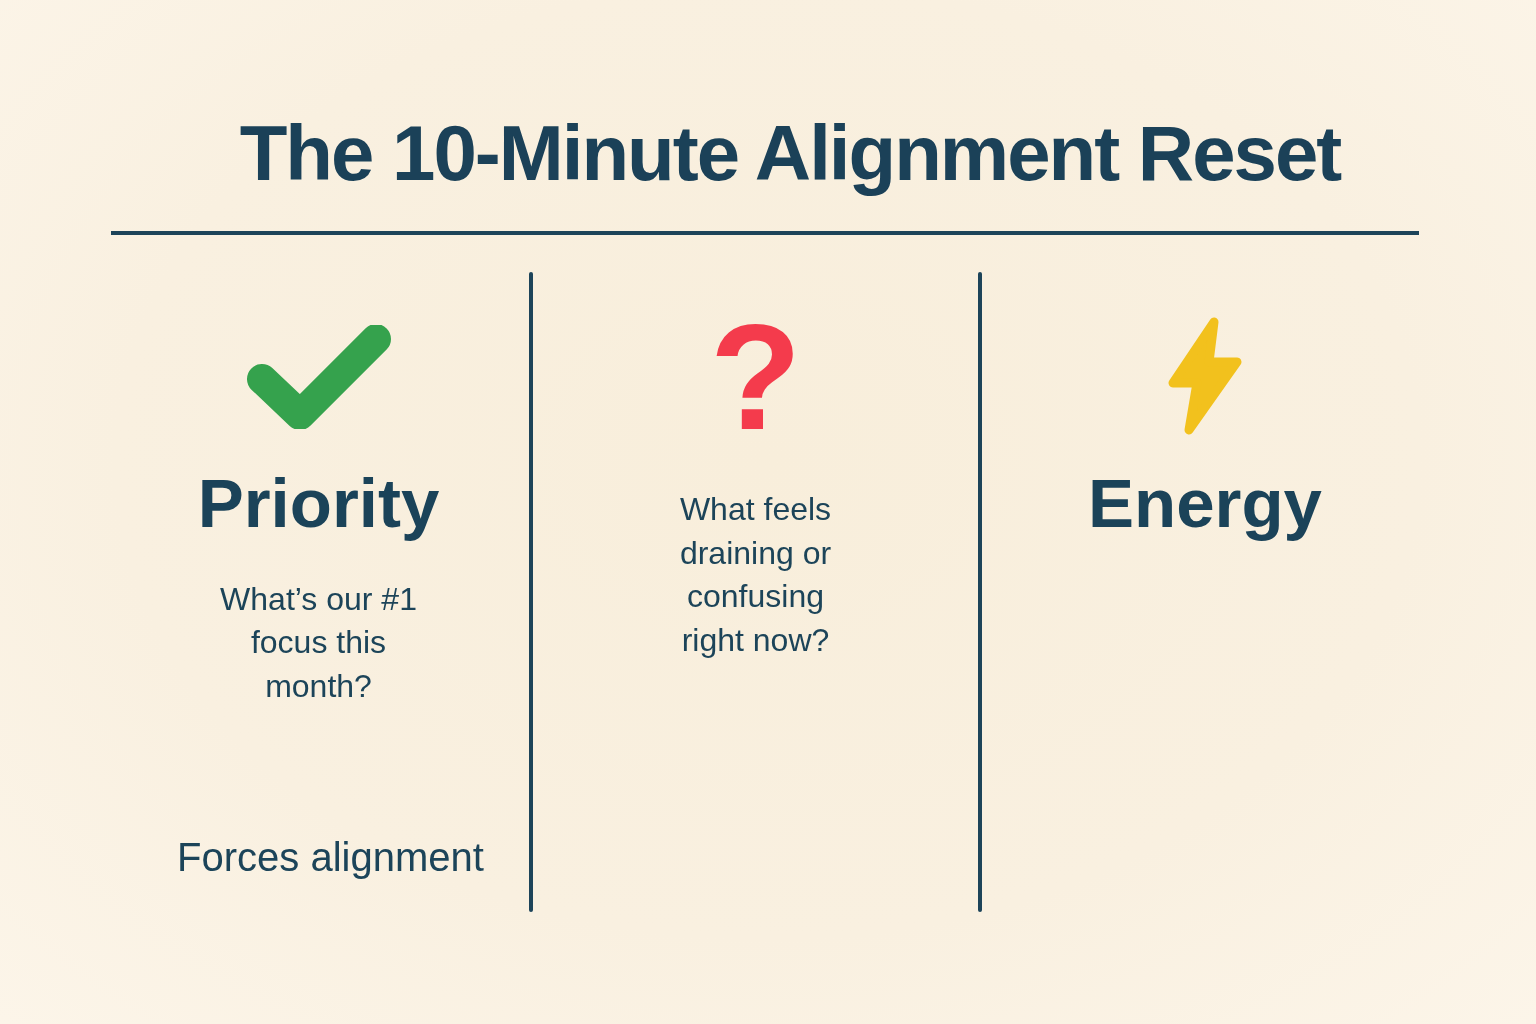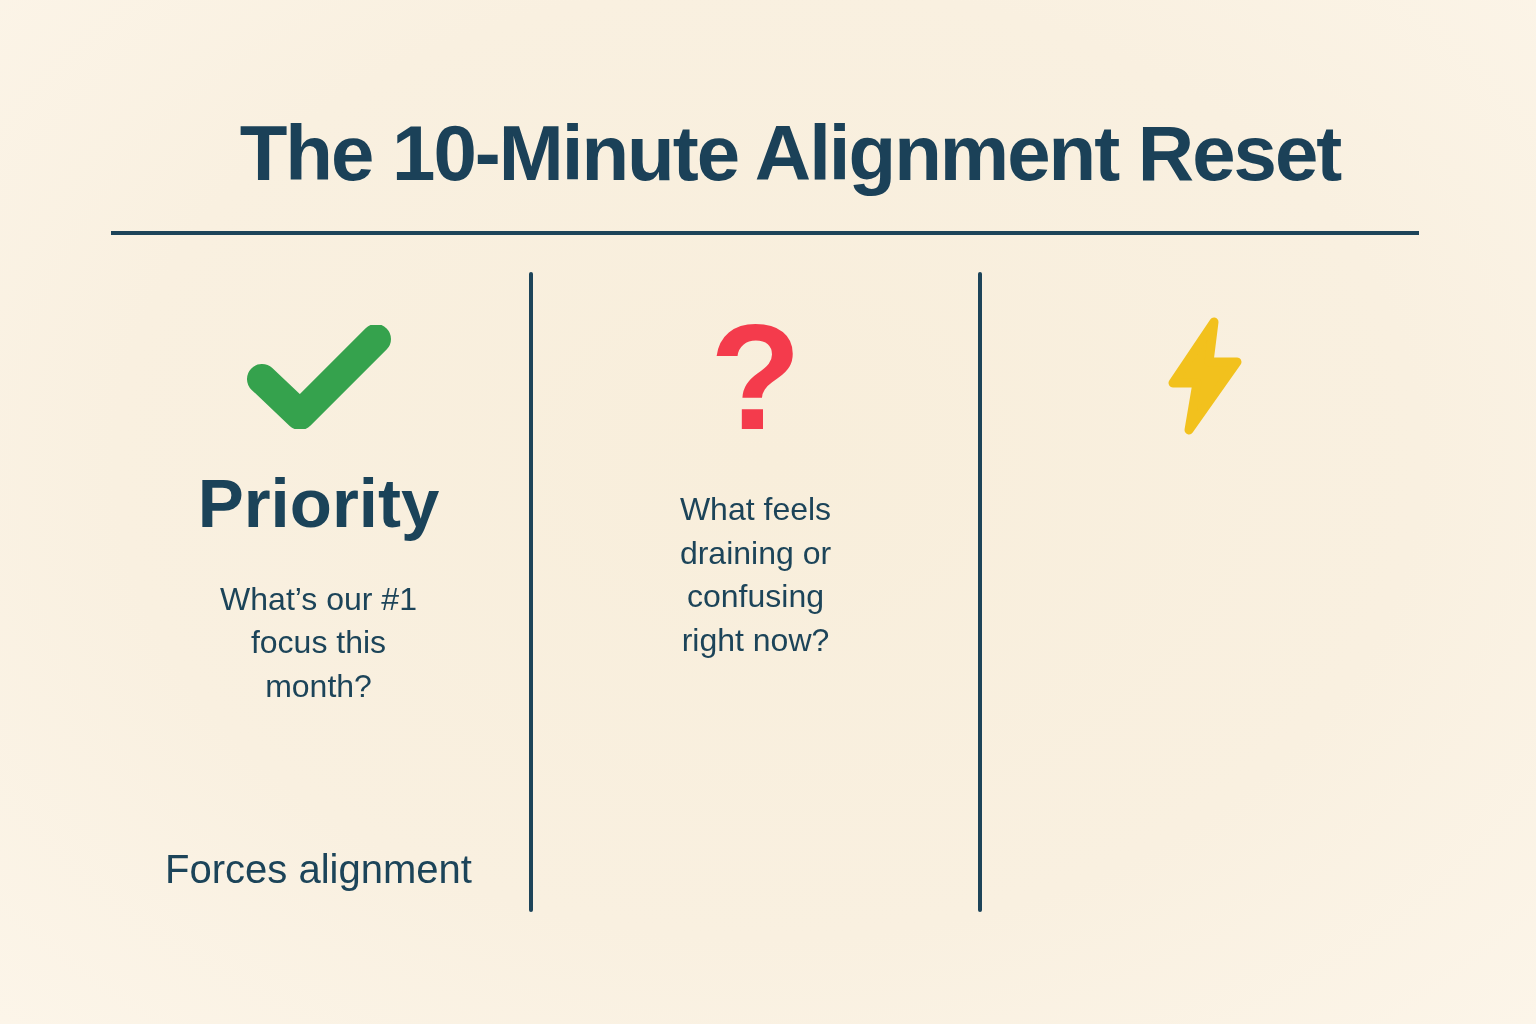--- a/index.html
+++ b/index.html
@@ -48,21 +48,21 @@
     color: #1b4359;
   }
   .question {
     margin: 36px 0 0 0;
     font-size: 32px; line-height: 1.36;
     white-space: pre-line;
     color: #1c4459;
   }
   .footer {
     position: absolute; bottom: 20px; left: 0; width: 100%;
-    margin: 0; font-size: 40px;
+    margin: 12px; font-size: 40px;
     color: #1c4459;
   }
 </style>
 </head>
 <body>
 
 <div>
 
   <h1 class="title">The 10-Minute Alignment Reset</h1>
   <div class="title-rule"></div>
@@ -95,16 +95,17 @@
     </section>
 
     <div class="divider"></div>
 
     <section class="column col-3">
       <div class="icon-wrap">
         <svg width="86" height="120" viewBox="0 0 86 120" aria-hidden="true">
           <polygon points="52,5 11,66 35,66 27,113 75,45 47,45" fill="#f2c11d" stroke="#f2c11d" stroke-width="9" stroke-linejoin="round" stroke-linecap="round"></polygon>
         </svg>
       </div>
+      <h2 class="heading">Energy</h2>
     </section>
 
   </div>
 </div>
 
 </body></html>

